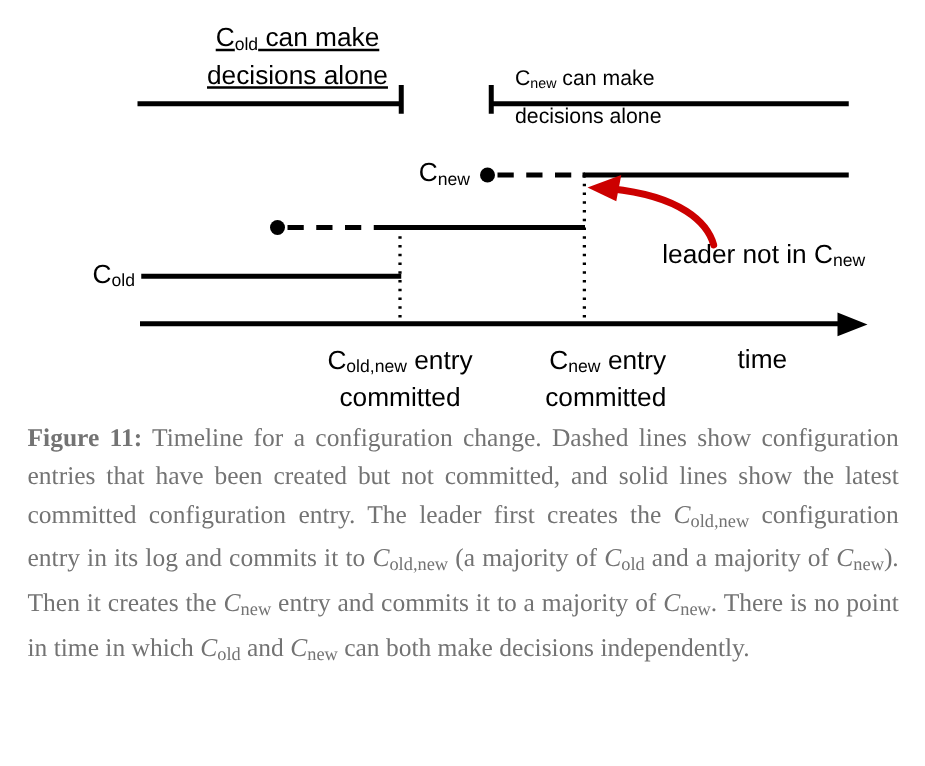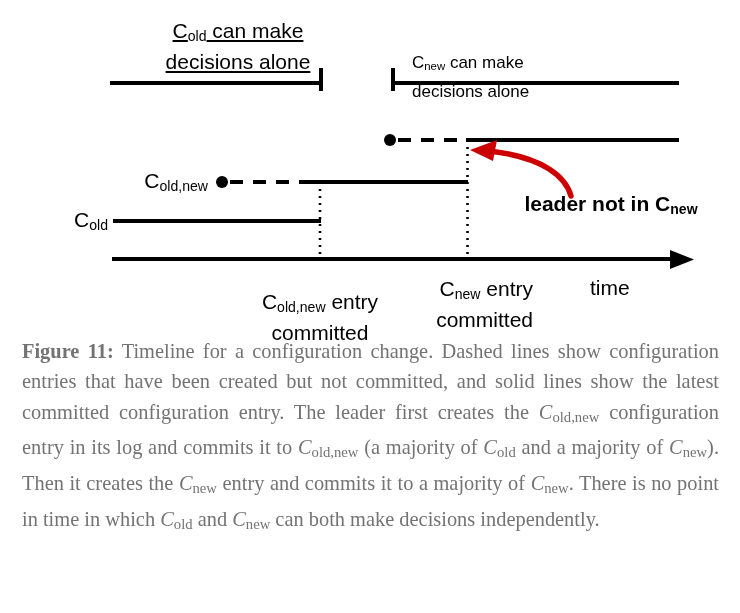--- a/index.html
+++ b/index.html
@@ -106,32 +106,32 @@
   <div style="position:absolute; left:128px; top:18px; width:220px; text-align:center; font-size:21px; line-height:26px;text-decoration:underline;">
     <div><span>C</span><span class="dsub">old</span><span> can make</span></div>
     <div>decisions alone</div>
   </div>
 
   <div style="position:absolute; left:412px; top:18px; width:220px; font-size:17px; line-height:26px;margin-top:32px;">
     <div><span>C</span><span class="dsub">new</span><span> can make</span></div>
     <div>decisions alone</div>
   </div>
 
+  <div style="position:absolute; left:272px; top:127px; width:104px; text-align:right; font-size:21px;"><span>C</span><span class="dsub">new</span></div>
 
-  <div style="position:absolute; left:86px; top:169px; width:122px; text-align:right; font-size:21px;"><span>C</span><span class="dsub">old,new</span></div>
 
   <div style="position:absolute; left:20px; top:208px; width:88px; text-align:right; font-size:21px;"><span>C</span><span class="dsub">old</span></div>
 
-  <div style="position:absolute; left:492px; top:190px; width:238px; text-align:center; font-size:21px; line-height:27px;font-weight:bold;">
+  <div style="position:absolute; left:492px; top:190px; width:238px; text-align:center; font-size:21px; line-height:27px;">
     <div><span>leader not in C</span><span class="dsub">new</span></div>
   </div>
 
   <div style="position:absolute; left:590px; top:276px; width:96px; text-align:left; font-size:21px;">time</div>
 
-  <div style="position:absolute; left:222px; top:289px; width:196px; text-align:center; font-size:21px; line-height:26px;">
+  <div style="position:absolute; left:222px; top:276px; width:196px; text-align:center; font-size:21px; line-height:26px;">
     <div><span>C</span><span class="dsub">old,new</span><span> entry</span></div>
     <div>committed</div>
   </div>
 
   <div style="position:absolute; left:377px; top:276px; width:156px; text-align:right; font-size:21px; line-height:26px;">
     <div><span>C</span><span class="dsub">new</span><span> entry</span></div>
     <div>committed</div>
   </div>
 </div>
 

